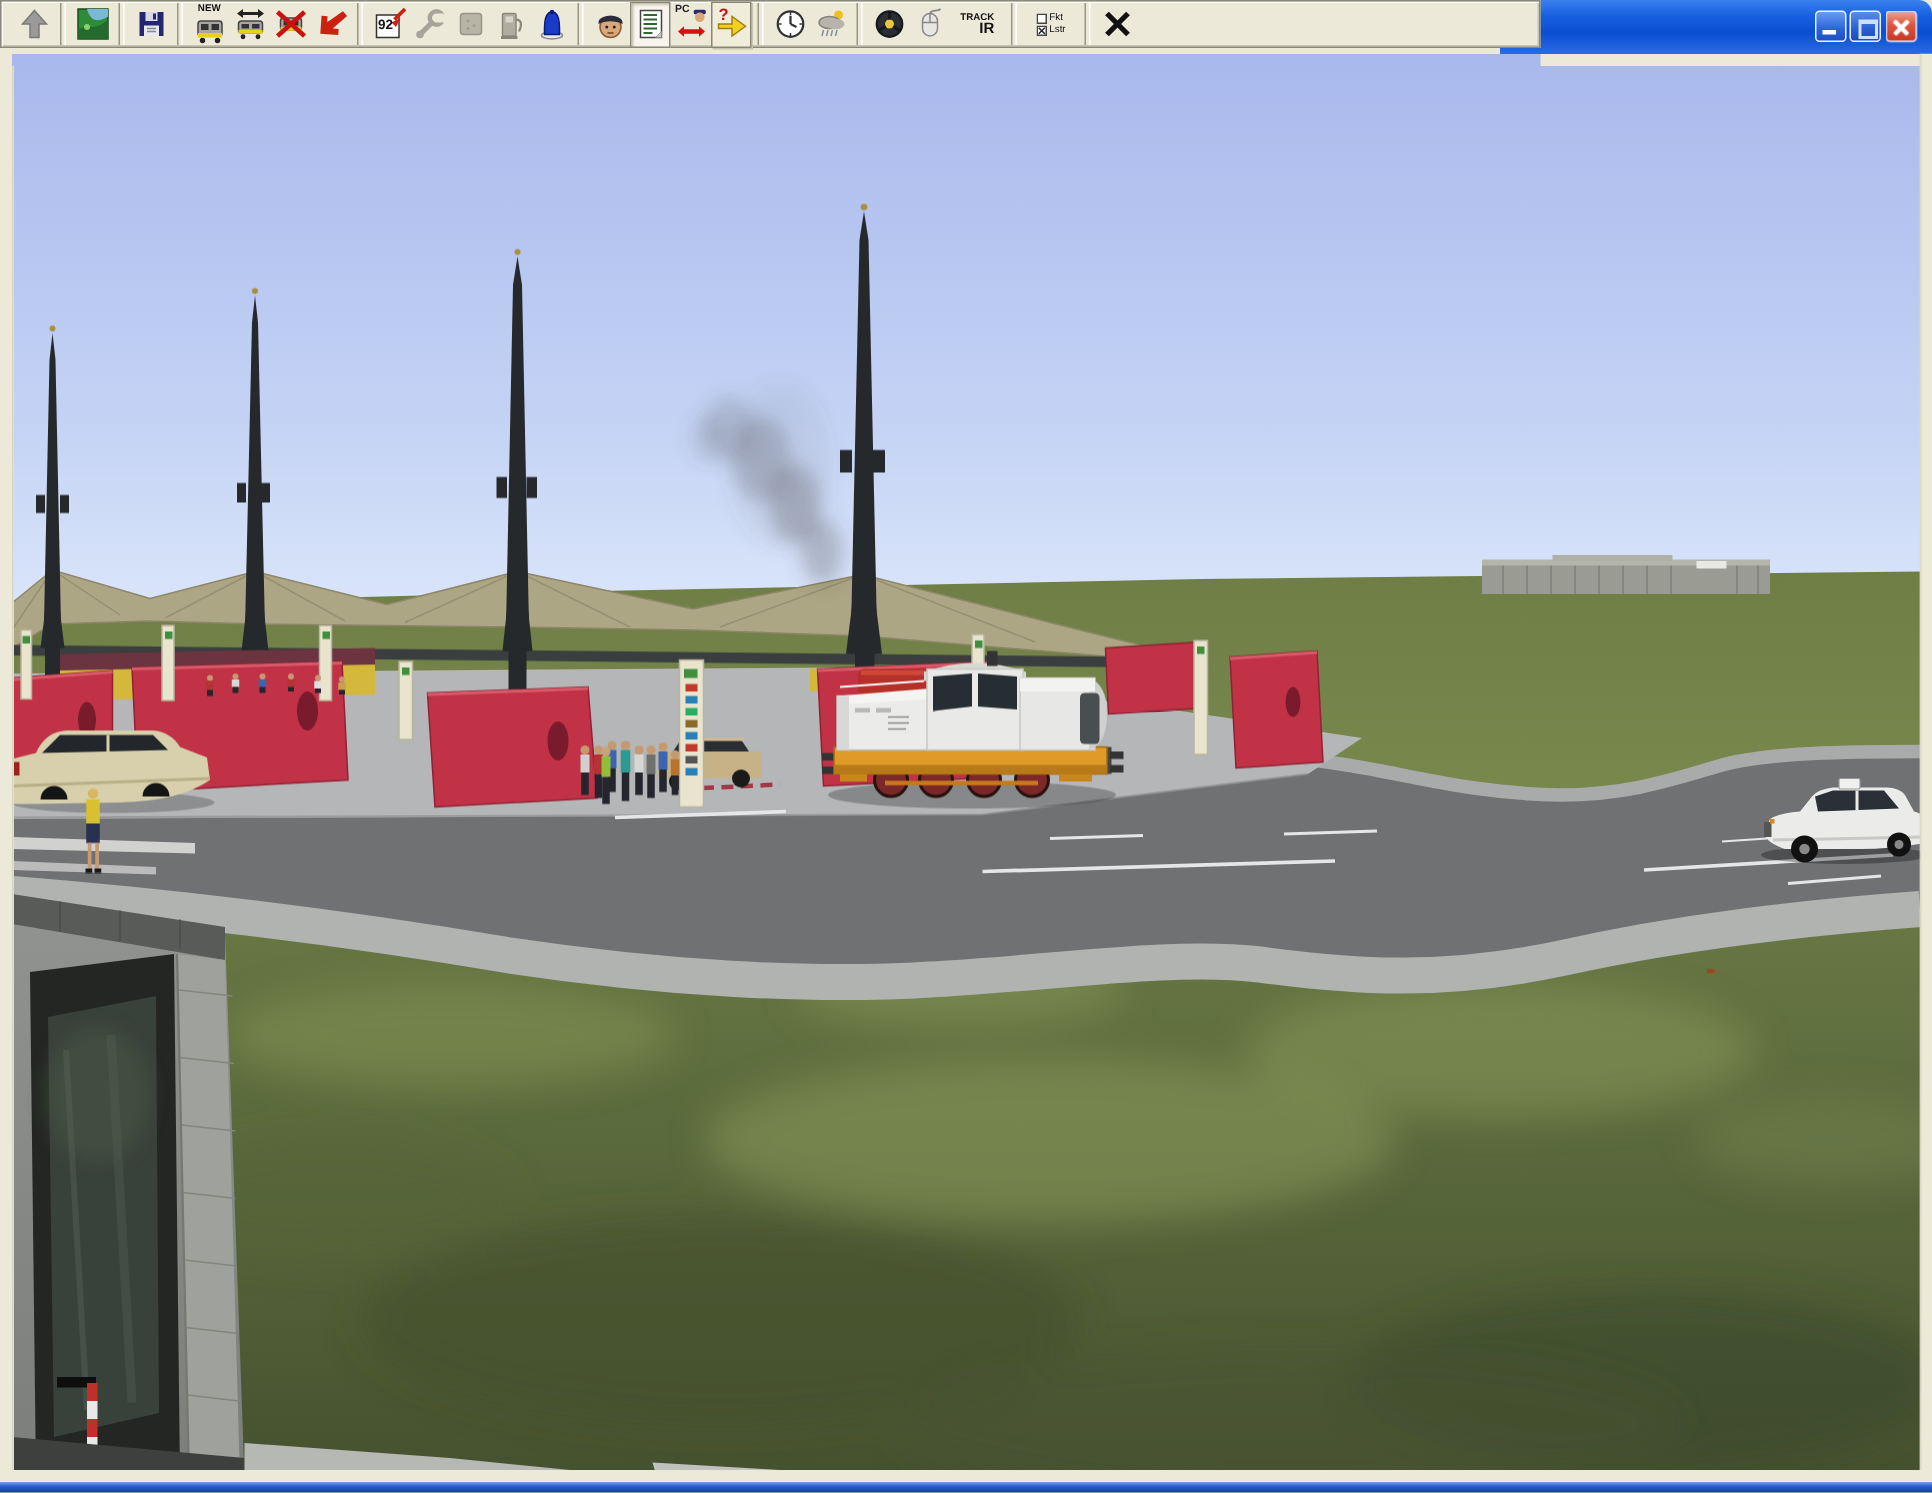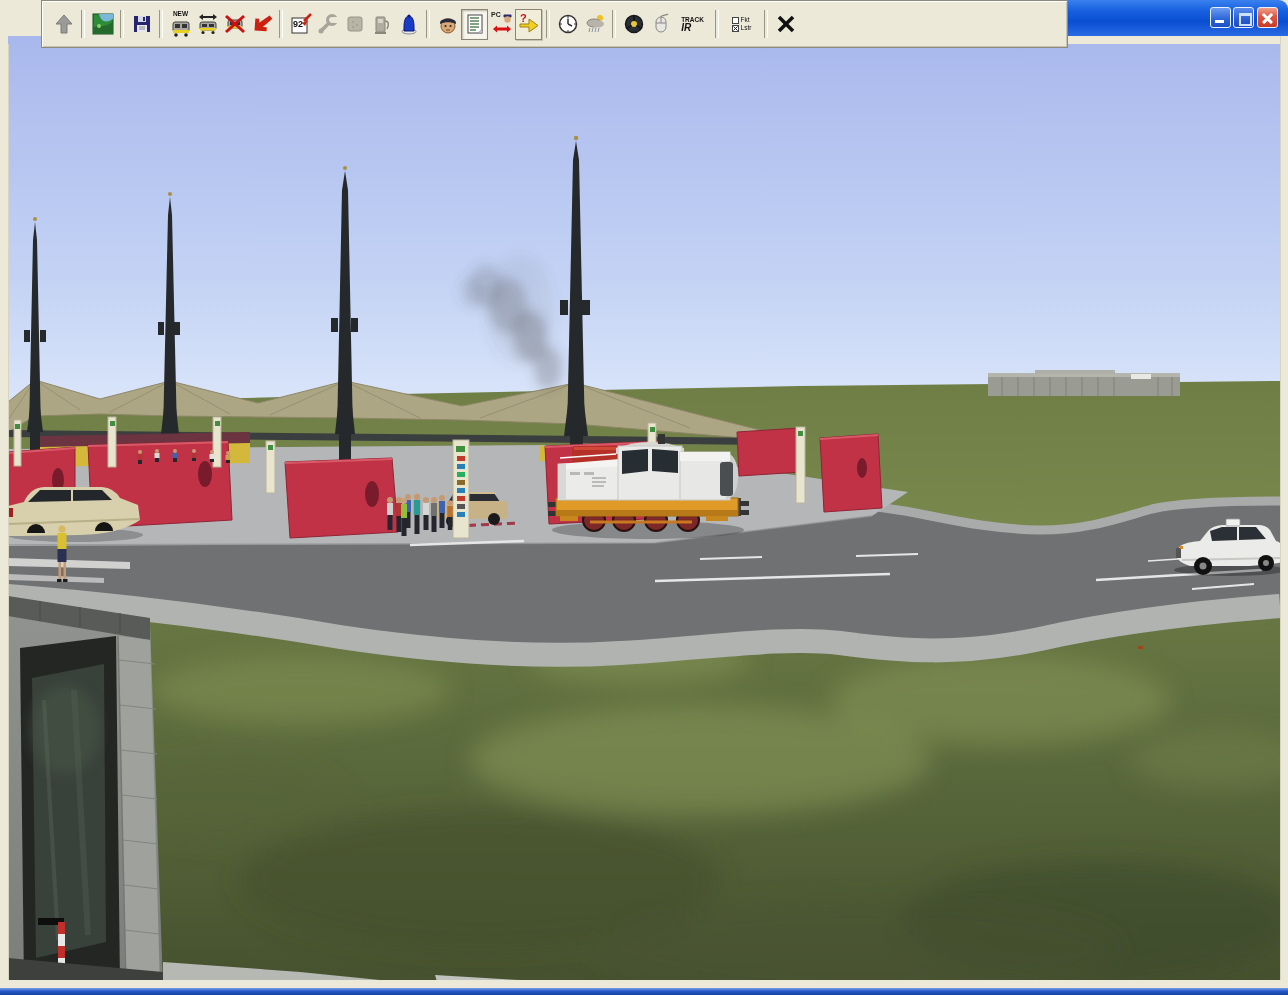--- a/index.html
+++ b/index.html
@@ -20,35 +20,35 @@
   .winbtn.close::before{transform:rotate(45deg);}
   .winbtn.close::after{transform:rotate(-45deg);}
   .edge{position:absolute;background:#ece9d8;z-index:15;}
   .edge.left{left:0;top:44px;width:8px;height:943px;border-right:1px solid #d8d4c0;}
   .edge.right{left:1280px;top:36px;width:8px;height:951px;border-left:1px solid #d8d4c0;}
   .edge.topstrip{left:1027px;top:36px;width:253px;height:8px;}
   .edge.bottom{left:0;top:980px;width:1288px;height:8px;}
   .bottombar{position:absolute;left:0;top:988px;width:1288px;height:7px;z-index:16;
     background:linear-gradient(180deg,#7aa0e8,#2658c8 45%,#16429e);}
   
-  .toolbar{position:absolute;left:0;top:0;width:1027px;height:48px;z-index:30;background:#ece9d8;
+  .toolbar{position:absolute;left:0;top:0;width:1027px;height:32px;z-index:30;background:#ece9d8;
     border:1px solid #8c887a;box-shadow:inset 1px 1px 0 #ffffff, inset -1px -1px 0 #c8c4b2;box-sizing:border-box;
-    display:flex;align-items:center;padding:0 4px 0 8px;margin-left:41px;}
+    display:flex;align-items:center;padding:0 4px 0 8px;}
   .tb-btn{position:relative;width:27px;height:31px;flex:0 0 auto;display:flex;align-items:center;justify-content:center;
     background:transparent;border:1px solid transparent;box-sizing:border-box;}
   .tb-btn.wide{width:37px;}
   .tb-btn.pressed{background:#f7f5ee;border-color:#8a8676;border-style:solid;box-shadow:inset 1px 1px 2px #b8b4a2;}
   .tb-btn.hilite{background:#f0edda;border:1px solid #8a8676;box-shadow:1px 1px 0 #c8c4b2;}
   .sep{width:2px;height:28px;margin:0 4px;border-left:1px solid #9a9686;border-right:1px solid #ffffff;flex:0 0 auto;}
   .badge{position:absolute;top:0px;left:0;right:0;text-align:center;font-size:6.5px;font-weight:bold;color:#111;line-height:7px;}
   .num92{position:absolute;left:5px;top:9px;font-size:9px;font-weight:bold;color:#111;}
   .pctxt{position:absolute;left:2px;top:1px;font-size:7px;font-weight:bold;color:#222;}
   .qmark{position:absolute;left:4px;top:2px;font-size:11px;font-weight:bold;color:#cc1010;}
   .tir1{font-size:6.5px;font-weight:bold;color:#111;line-height:7px;display:block;text-align:center;}
-  .tir2{font-size:10px;font-weight:bold;color:#111;line-height:10px;display:block;text-align:left;font-style:italic;}
+  .tir2{font-size:10px;font-weight:bold;color:#111;line-height:10px;display:block;text-align:right;}
   .cbrow{display:flex;align-items:center;gap:2px;line-height:8px;}
   .cbrow span{font-size:6.5px;color:#111;}
   
   .viewport{position:absolute;left:0;top:0;z-index:10;}
 </style>
 </head>
 <body>
 
 <div class="window">
 

